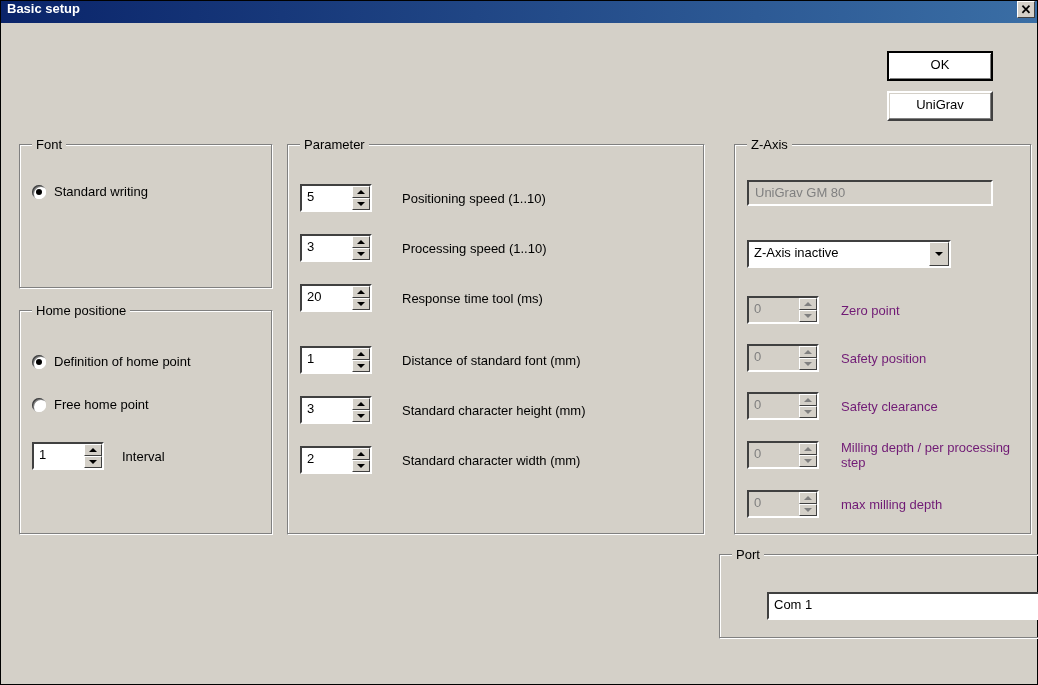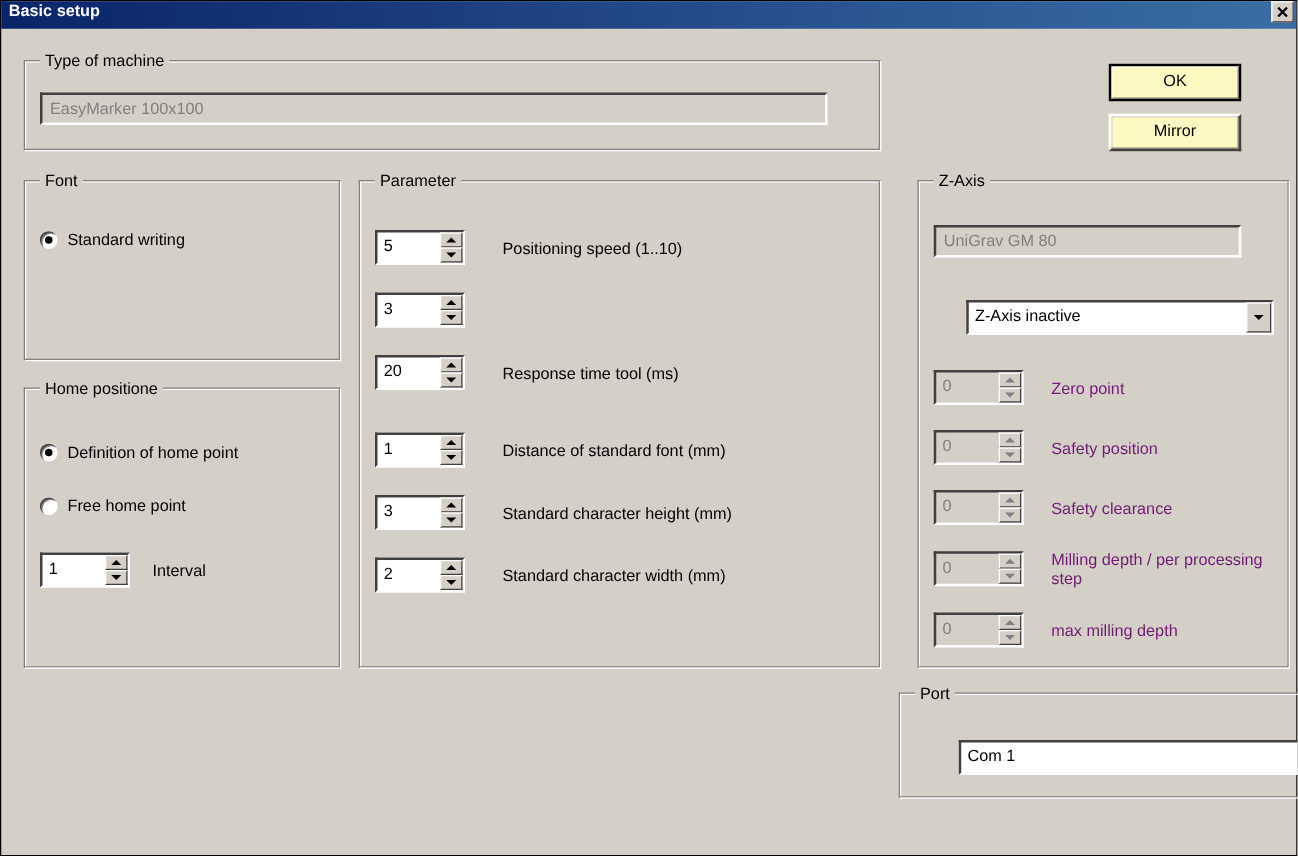--- a/index.html
+++ b/index.html
@@ -32,21 +32,21 @@
     padding: 18px 12px 12px 12px;
     margin: 0;
   }
   fieldset.gb > legend {
     padding: 0 4px; background: #d4d0c8; color: #000;
   }
 
   .btn {
     position: absolute;
     width: 106px; height: 30px;
-    background: #fef9c3;
+    background: #ffffff;
     border-top: 2px solid #fff;
     border-left: 2px solid #fff;
     border-right: 2px solid #404040;
     border-bottom: 2px solid #404040;
     box-shadow: inset -1px -1px 0 #808080, inset 1px 1px 0 #d4d0c8;
     text-align: center; line-height: 24px;
     cursor: default;
   }
   .btn.default {
     border: 2px solid #000;
@@ -144,29 +144,23 @@
       <span>✕</span>
     </div>
   </div>
 
   <div class="client">
 
     <div class="btn default" style="left:886px; top:28px;">
       <span>OK</span>
     </div>
     <div class="btn" style="left:886px; top:68px;">
-      <span>Mirror</span>
+      <span>UniGrav</span>
     </div>
 
-    <fieldset class="gb" style="left:18px; top:18px; width:686px; height:80px;">
-      <legend>Type of machine</legend>
-      <div class="textfield-disabled" style="width:630px;">
-        <span>EasyMarker  100x100</span>
-      </div>
-    </fieldset>
 
     <fieldset class="gb" style="left:18px; top:114px; width:254px; height:152px;">
       <legend>Font</legend>
       <div class="radio-wrap">
         <div class="radio checked">
             <div class="dot"></div>
           </div>
         <span>Standard writing</span>
       </div>
     </fieldset>
@@ -222,20 +216,21 @@
           <div class="spin-val">3</div>
           <div class="spin-btns">
               <div>
                 <div class="arrow-up"></div>
               </div>
               <div>
                 <div class="arrow-down"></div>
               </div>
             </div>
         </div>
+        <span class="param-label">Processing speed (1..10)</span>
       </div>
 
       <div class="param-row">
         <div class="spinner">
           <div class="spin-val">20</div>
           <div class="spin-btns">
               <div>
                 <div class="arrow-up"></div>
               </div>
               <div>
@@ -292,21 +287,21 @@
       </div>
     </fieldset>
 
     <fieldset class="gb" style="left:733px; top:114px; width:298px; height:398px;">
       <legend>Z-Axis</legend>
 
       <div class="textfield-disabled" style="width:246px; margin-top:10px;">
         <span>UniGrav GM  80</span>
       </div>
 
-      <div class="combo" style="width:246px; margin-top:34px;margin-left:26px;">
+      <div class="combo" style="width:204px; margin-top:34px;">
         <div class="combo-val">Z-Axis inactive</div>
         <div class="combo-btn">
             <div class="arrow-down"></div>
           </div>
       </div>
 
       <div class="z-row" style="margin-top:28px;">
         <div class="spinner disabled">
           <div class="spin-val">0</div>
           <div class="spin-btns">

